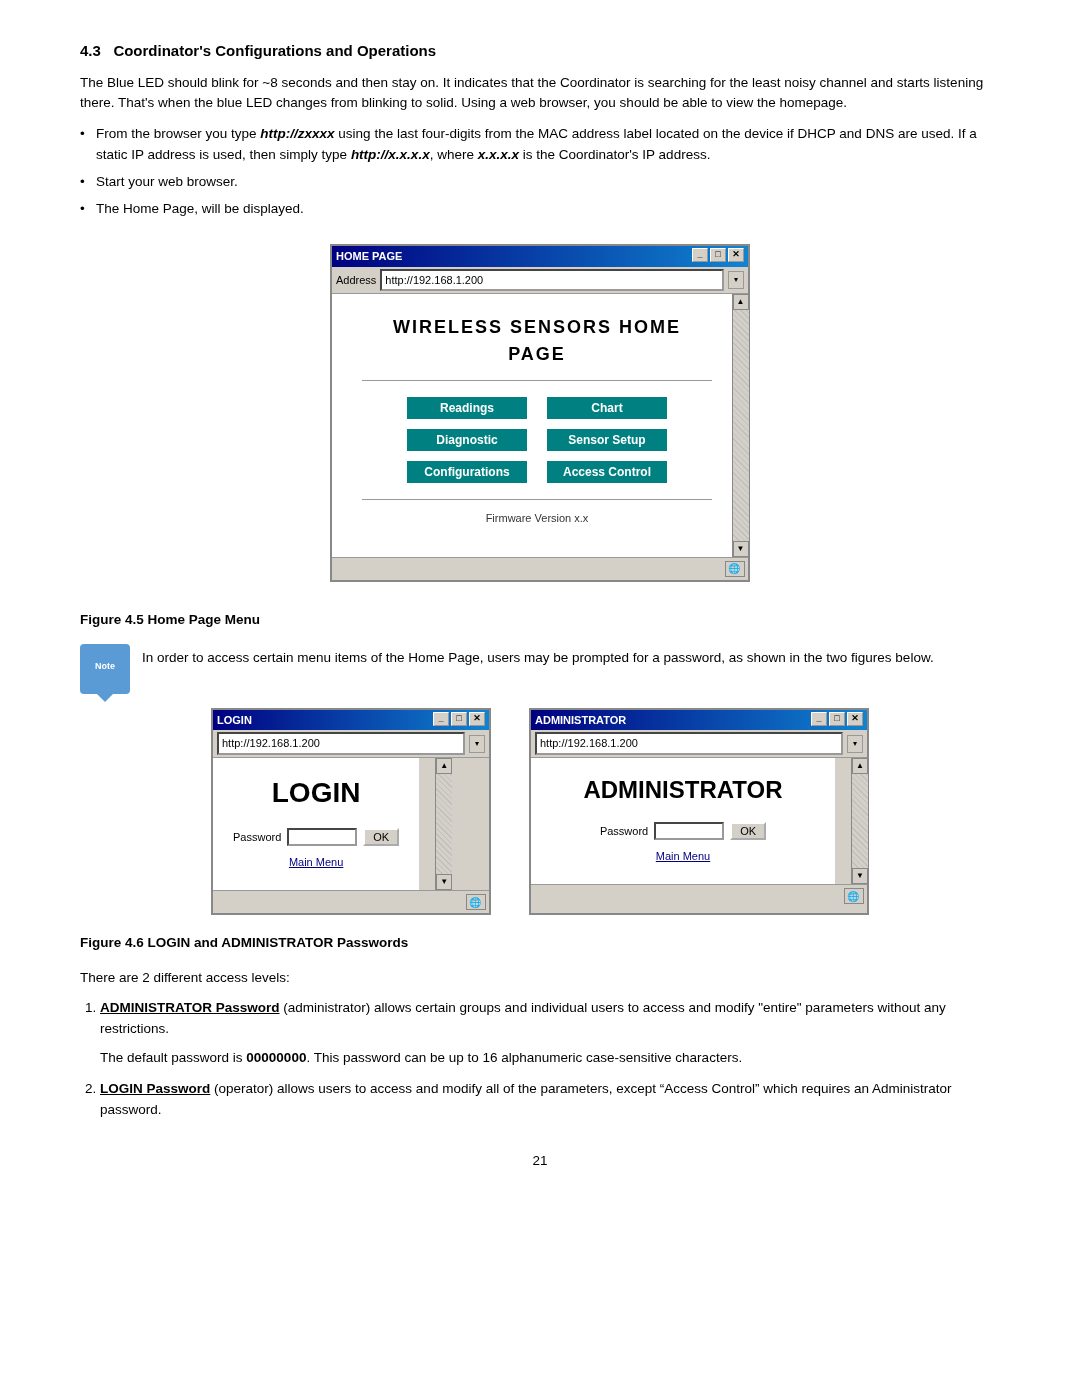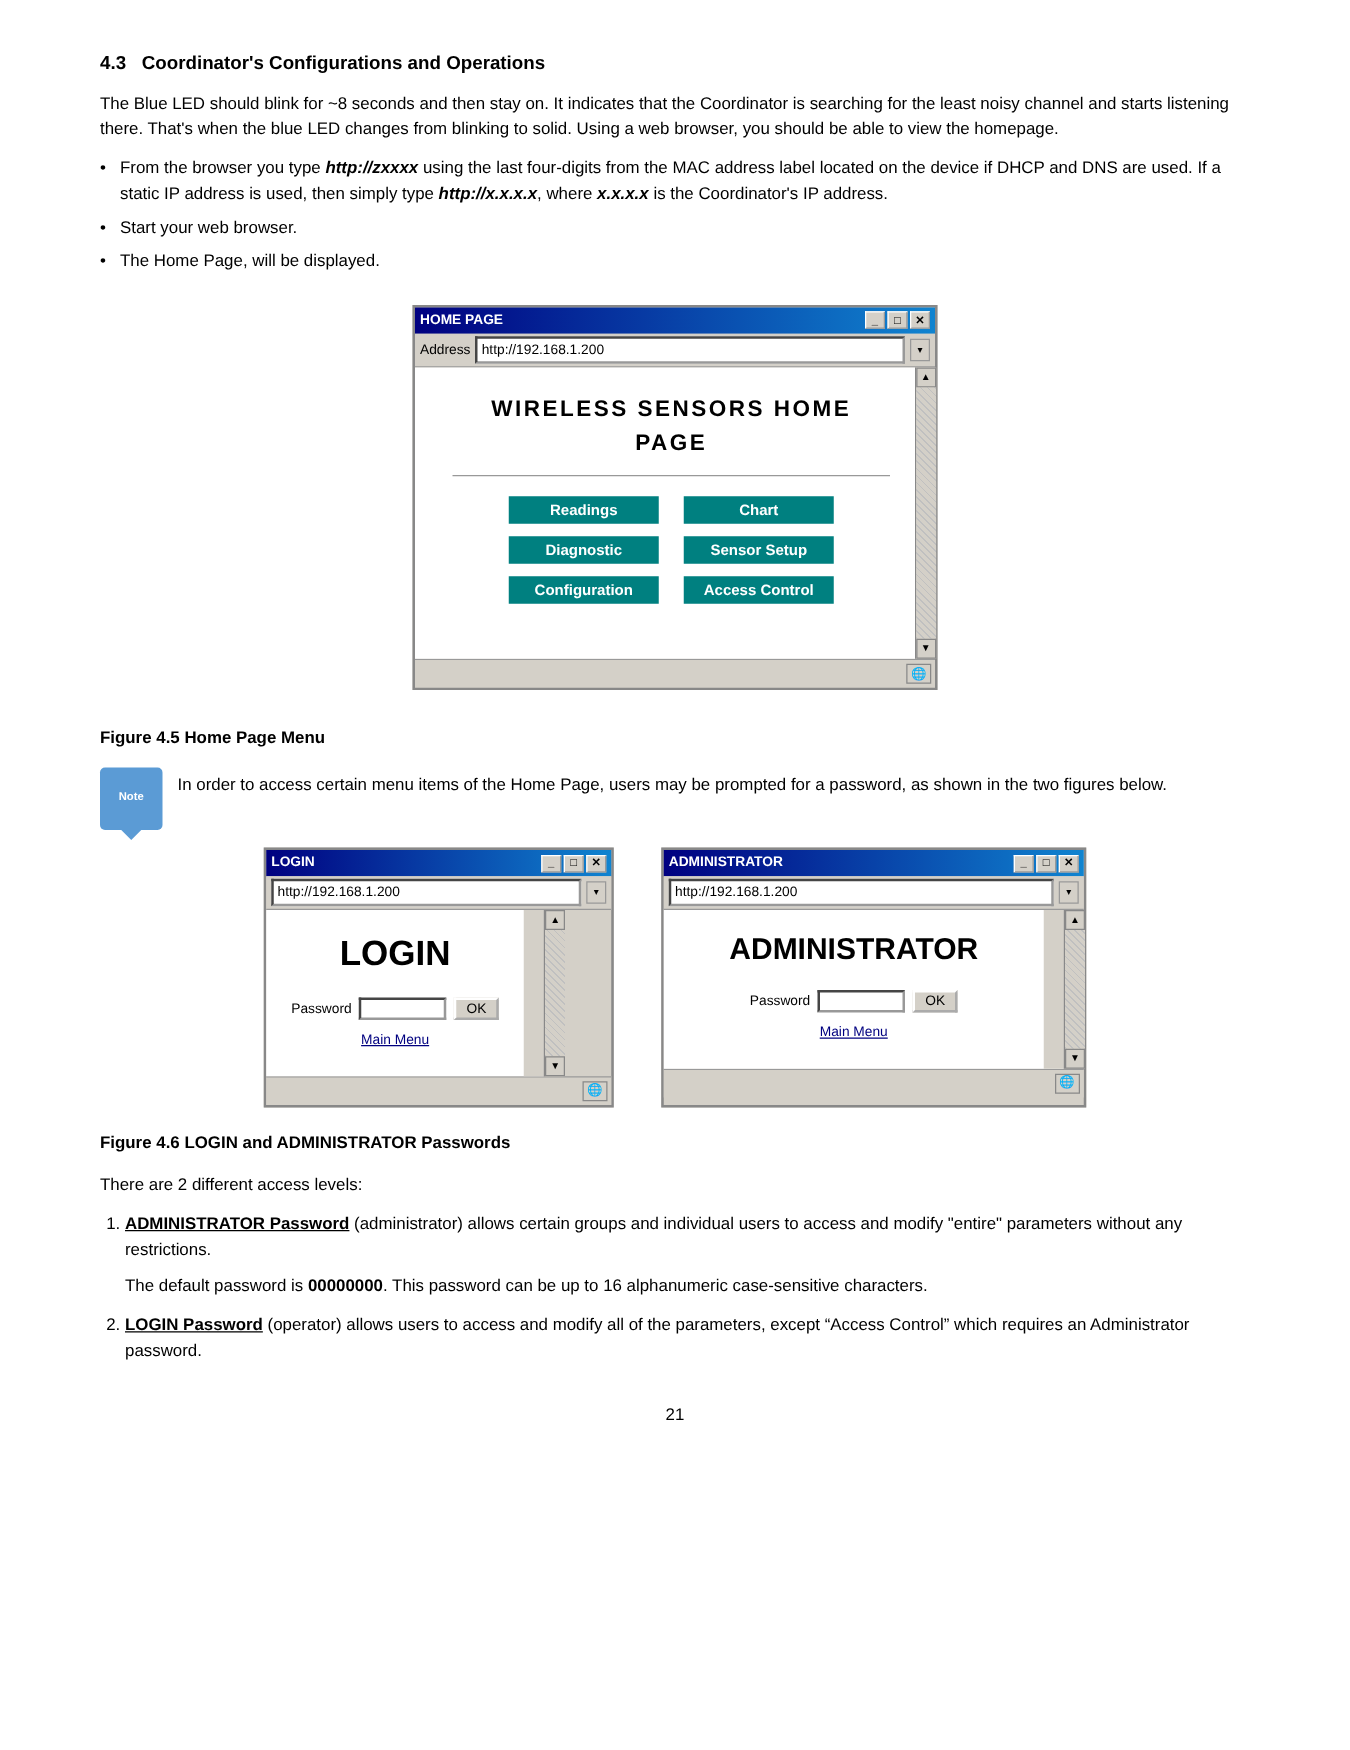--- a/index.html
+++ b/index.html
@@ -65,21 +65,20 @@
       font-size: 11px;
     }
 
     .win-titlebar {
       background: linear-gradient(to right, #000080, #1084d0);
       color: white;
       font-size: 11px;
       font-weight: bold;
       padding: 2px 4px;
       display: flex;
-      align-items: center;
       justify-content: space-between;
       user-select: none;
     }
 
     .win-titlebar-buttons {
       display: flex;
       gap: 2px;
     }
 
     .win-btn {
@@ -403,23 +402,24 @@
     <div style="display:flex; position:relative;">
       <div class="home-page-content" style="flex:1; border-right: none; padding-right:20px;">
 
         <div class="wireless-title">WIRELESS SENSORS HOME PAGE</div>
 
         <div class="menu-grid">
           <button class="menu-btn">Readings</button>
           <button class="menu-btn">Chart</button>
           <button class="menu-btn">Diagnostic</button>
           <button class="menu-btn">Sensor Setup</button>
-          <button class="menu-btn">Configuration</button>
+          <button class="menu-btn">Configurations</button>
           <button class="menu-btn">Access Control</button>
         </div>
+        <div class="firmware-text">Firmware Version x.x</div>
       </div>
 
       <div style="width:16px; background:#d4d0c8; border-left:1px solid #888; display:flex; flex-direction:column; align-items:center;">
         <div class="scroll-arrow">▲</div>
         <div class="scroll-track" style="flex:1; width:16px;"></div>
         <div class="scroll-arrow">▼</div>
       </div>
     </div>
 
     <div class="win-bottom-bar">

